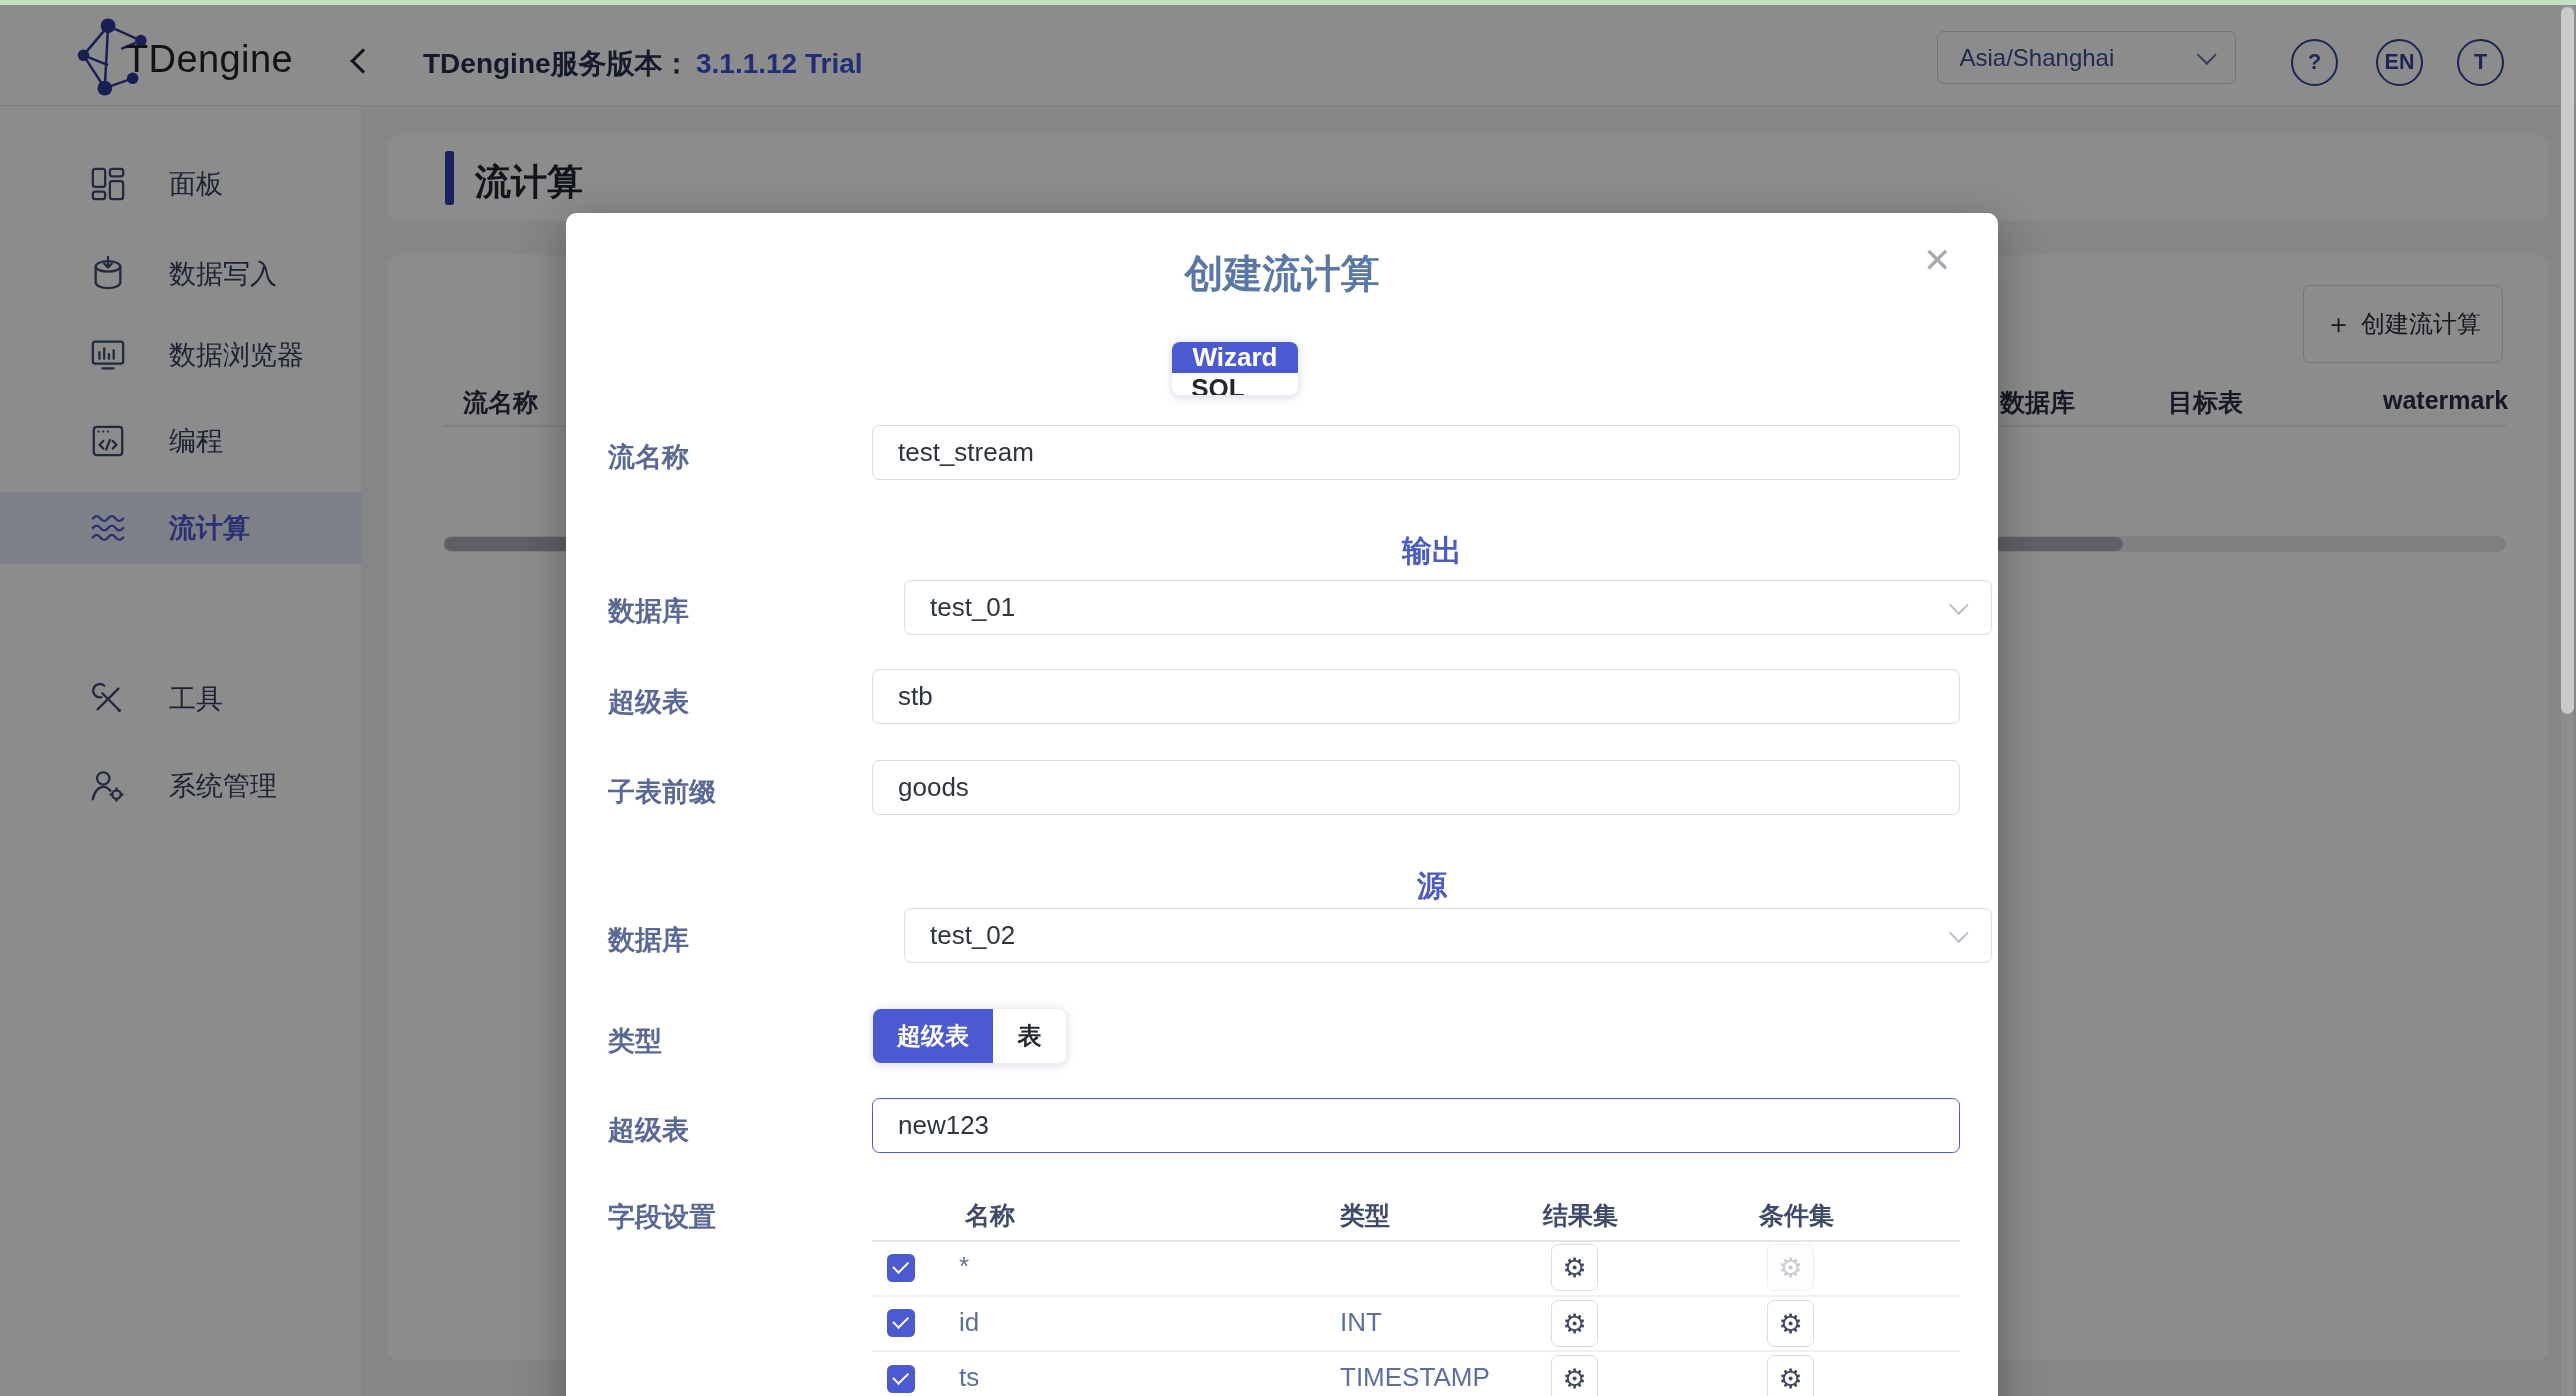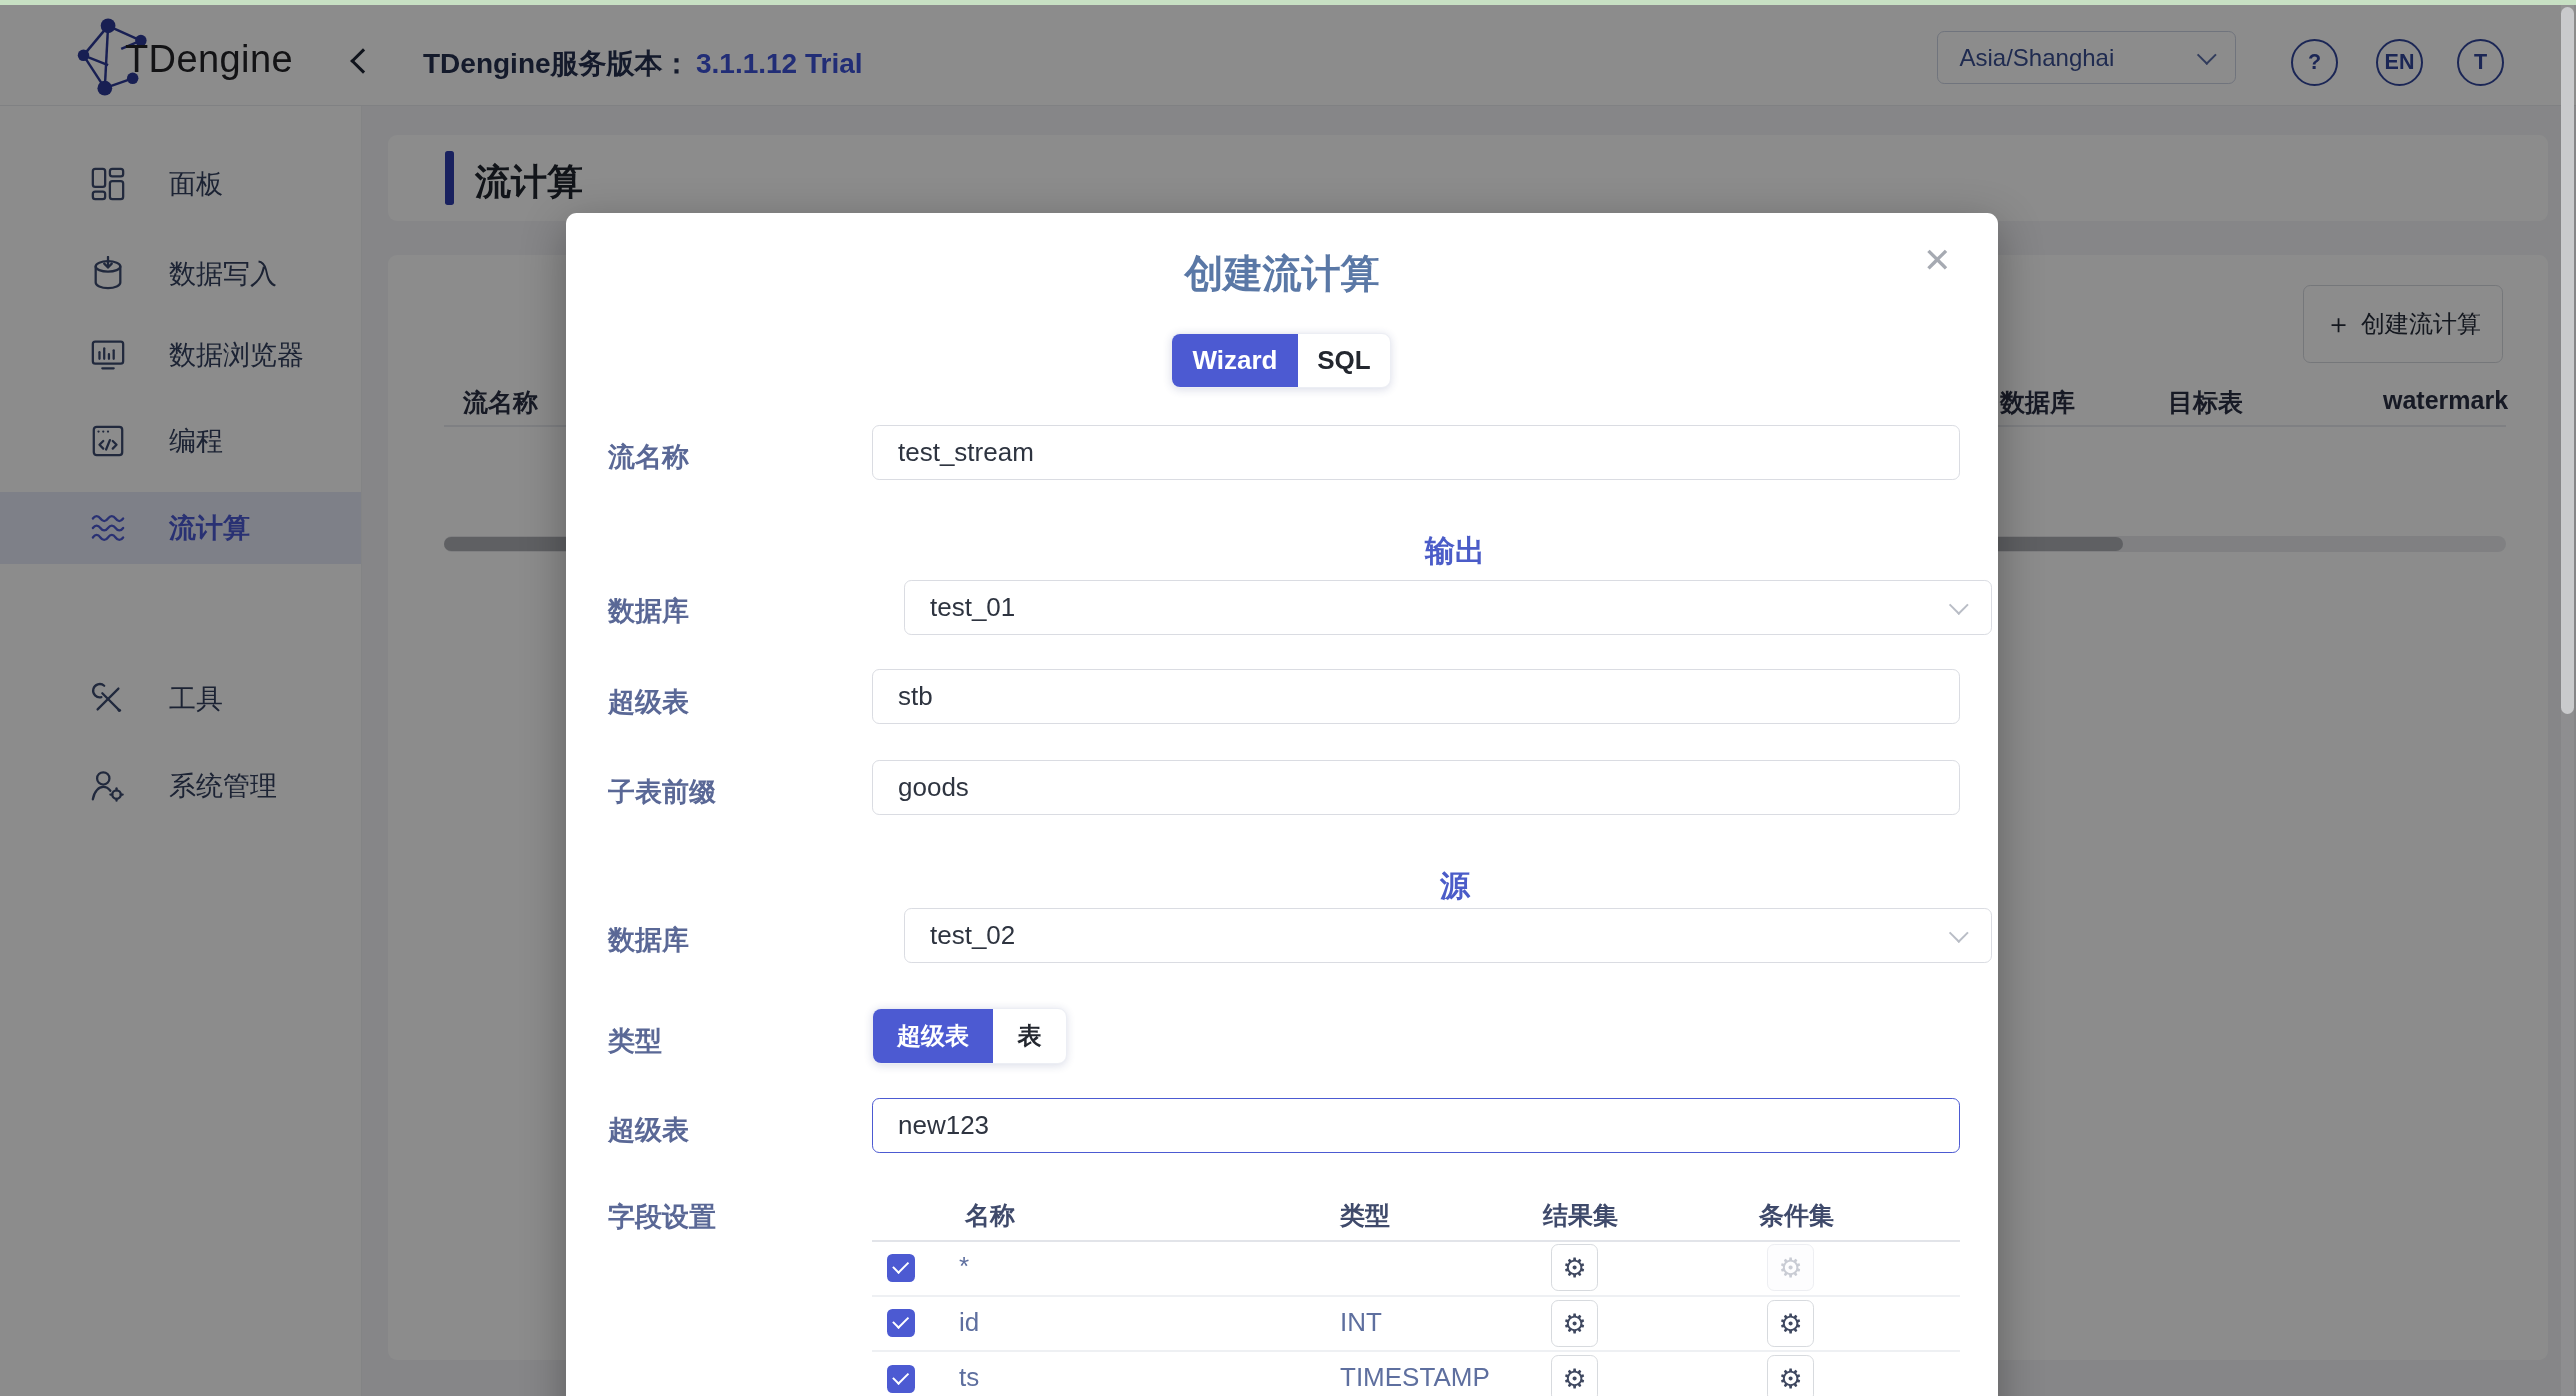--- a/index.html
+++ b/index.html
@@ -51,33 +51,33 @@
 
   
   .modal{left:566px;top:213px;width:1432px;height:1253px;background:#fff;border-radius:10.7px 10.7px 0 0;
     box-shadow:0 12.5px 45px rgba(0,0,0,.32);z-index:20;}
   .m-title{left:0;top:34px;width:1432px;text-align:center;font-size:39px;font-weight:700;color:#5a78a6;}
   .m-close{left:1357px;top:30px;font-size:34px;color:#a6aab2;cursor:pointer;line-height:1;}
   .seg{display:flex;border-radius:9px;overflow:hidden;background:#fff;border:0.9px solid #eceef4;
     box-shadow:0 1.8px 9px rgba(40,50,120,.16);box-sizing:border-box;}
   .seg .opt{display:flex;align-items:center;justify-content:center;font-size:26px;color:#23272f;font-weight:600;cursor:pointer;}
   .seg .opt.active{background:var(--accent,#4c5ad2);color:#fff;}
-  .seg-tabs{left:605px;top:120px;height:55px;}
+  .seg-tabs{left:605px;top:128px;height:55px;flex-direction:column;}
   .seg-tabs .o1{width:126px;}
   .seg-tabs .o2{width:92px;}
   .seg-type{left:306px;top:795px;height:56px;}
   .seg-type .o1{width:120px;font-size:24px;}
   .seg-type .o2{width:73px;font-size:24px;}
   .flabel{left:42px;font-size:27px;font-weight:600;color:#5a6896;white-space:nowrap;}
   .finput{left:306px;width:1088px;height:55px;border:1.8px solid #dadce2;border-radius:7.2px;background:#fff;
     display:flex;align-items:center;padding:14px 25px;box-sizing:border-box;font-size:26px;color:#2e3440;cursor:text;}
   .finput.focused{border-color:var(--accent,#4c5ad2);}
   .fselect{cursor:pointer;justify-content:space-between;margin-left:32px;}
   .fselect .chev{border-color:#b9bdc6;}
-  .section-h{left:0;width:1732px;text-align:center;font-size:30px;font-weight:700;color:var(--section-title,#4b5cc8);margin-left:23px;}
+  .section-h{left:0;width:1732px;text-align:center;font-size:30px;font-weight:700;color:var(--section-title,#4b5cc8);}
   .ft-head{font-size:25px;font-weight:700;color:#3f4a6b;}
   .ft-line{left:306px;width:1088px;height:1.8px;background:#e2e4e9;}
   .ft-div{left:306px;width:1088px;height:1.8px;background:#eef0f3;}
   .ft-txt{font-size:26px;color:#5e6f9f;}
   .cbx{width:28px;height:28px;background:var(--accent,#4c5ad2);border-radius:5.4px;cursor:pointer;}
   .cbx::after{content:"";position:absolute;left:9px;top:3.6px;width:7.2px;height:13.4px;
     border:solid #fff;border-width:0 2.7px 2.7px 0;transform:rotate(45deg);}
   .gearbtn{width:47px;height:47px;border:1.8px solid #d7dade;border-radius:7.2px;background:#fff;box-sizing:border-box;
     display:flex;align-items:center;justify-content:center;font-size:27px;color:#3f4860;cursor:pointer;}
   .gearbtn.disabled{border-color:#edeef2;color:#c9ccd4;cursor:default;background:#fdfdfe;}

